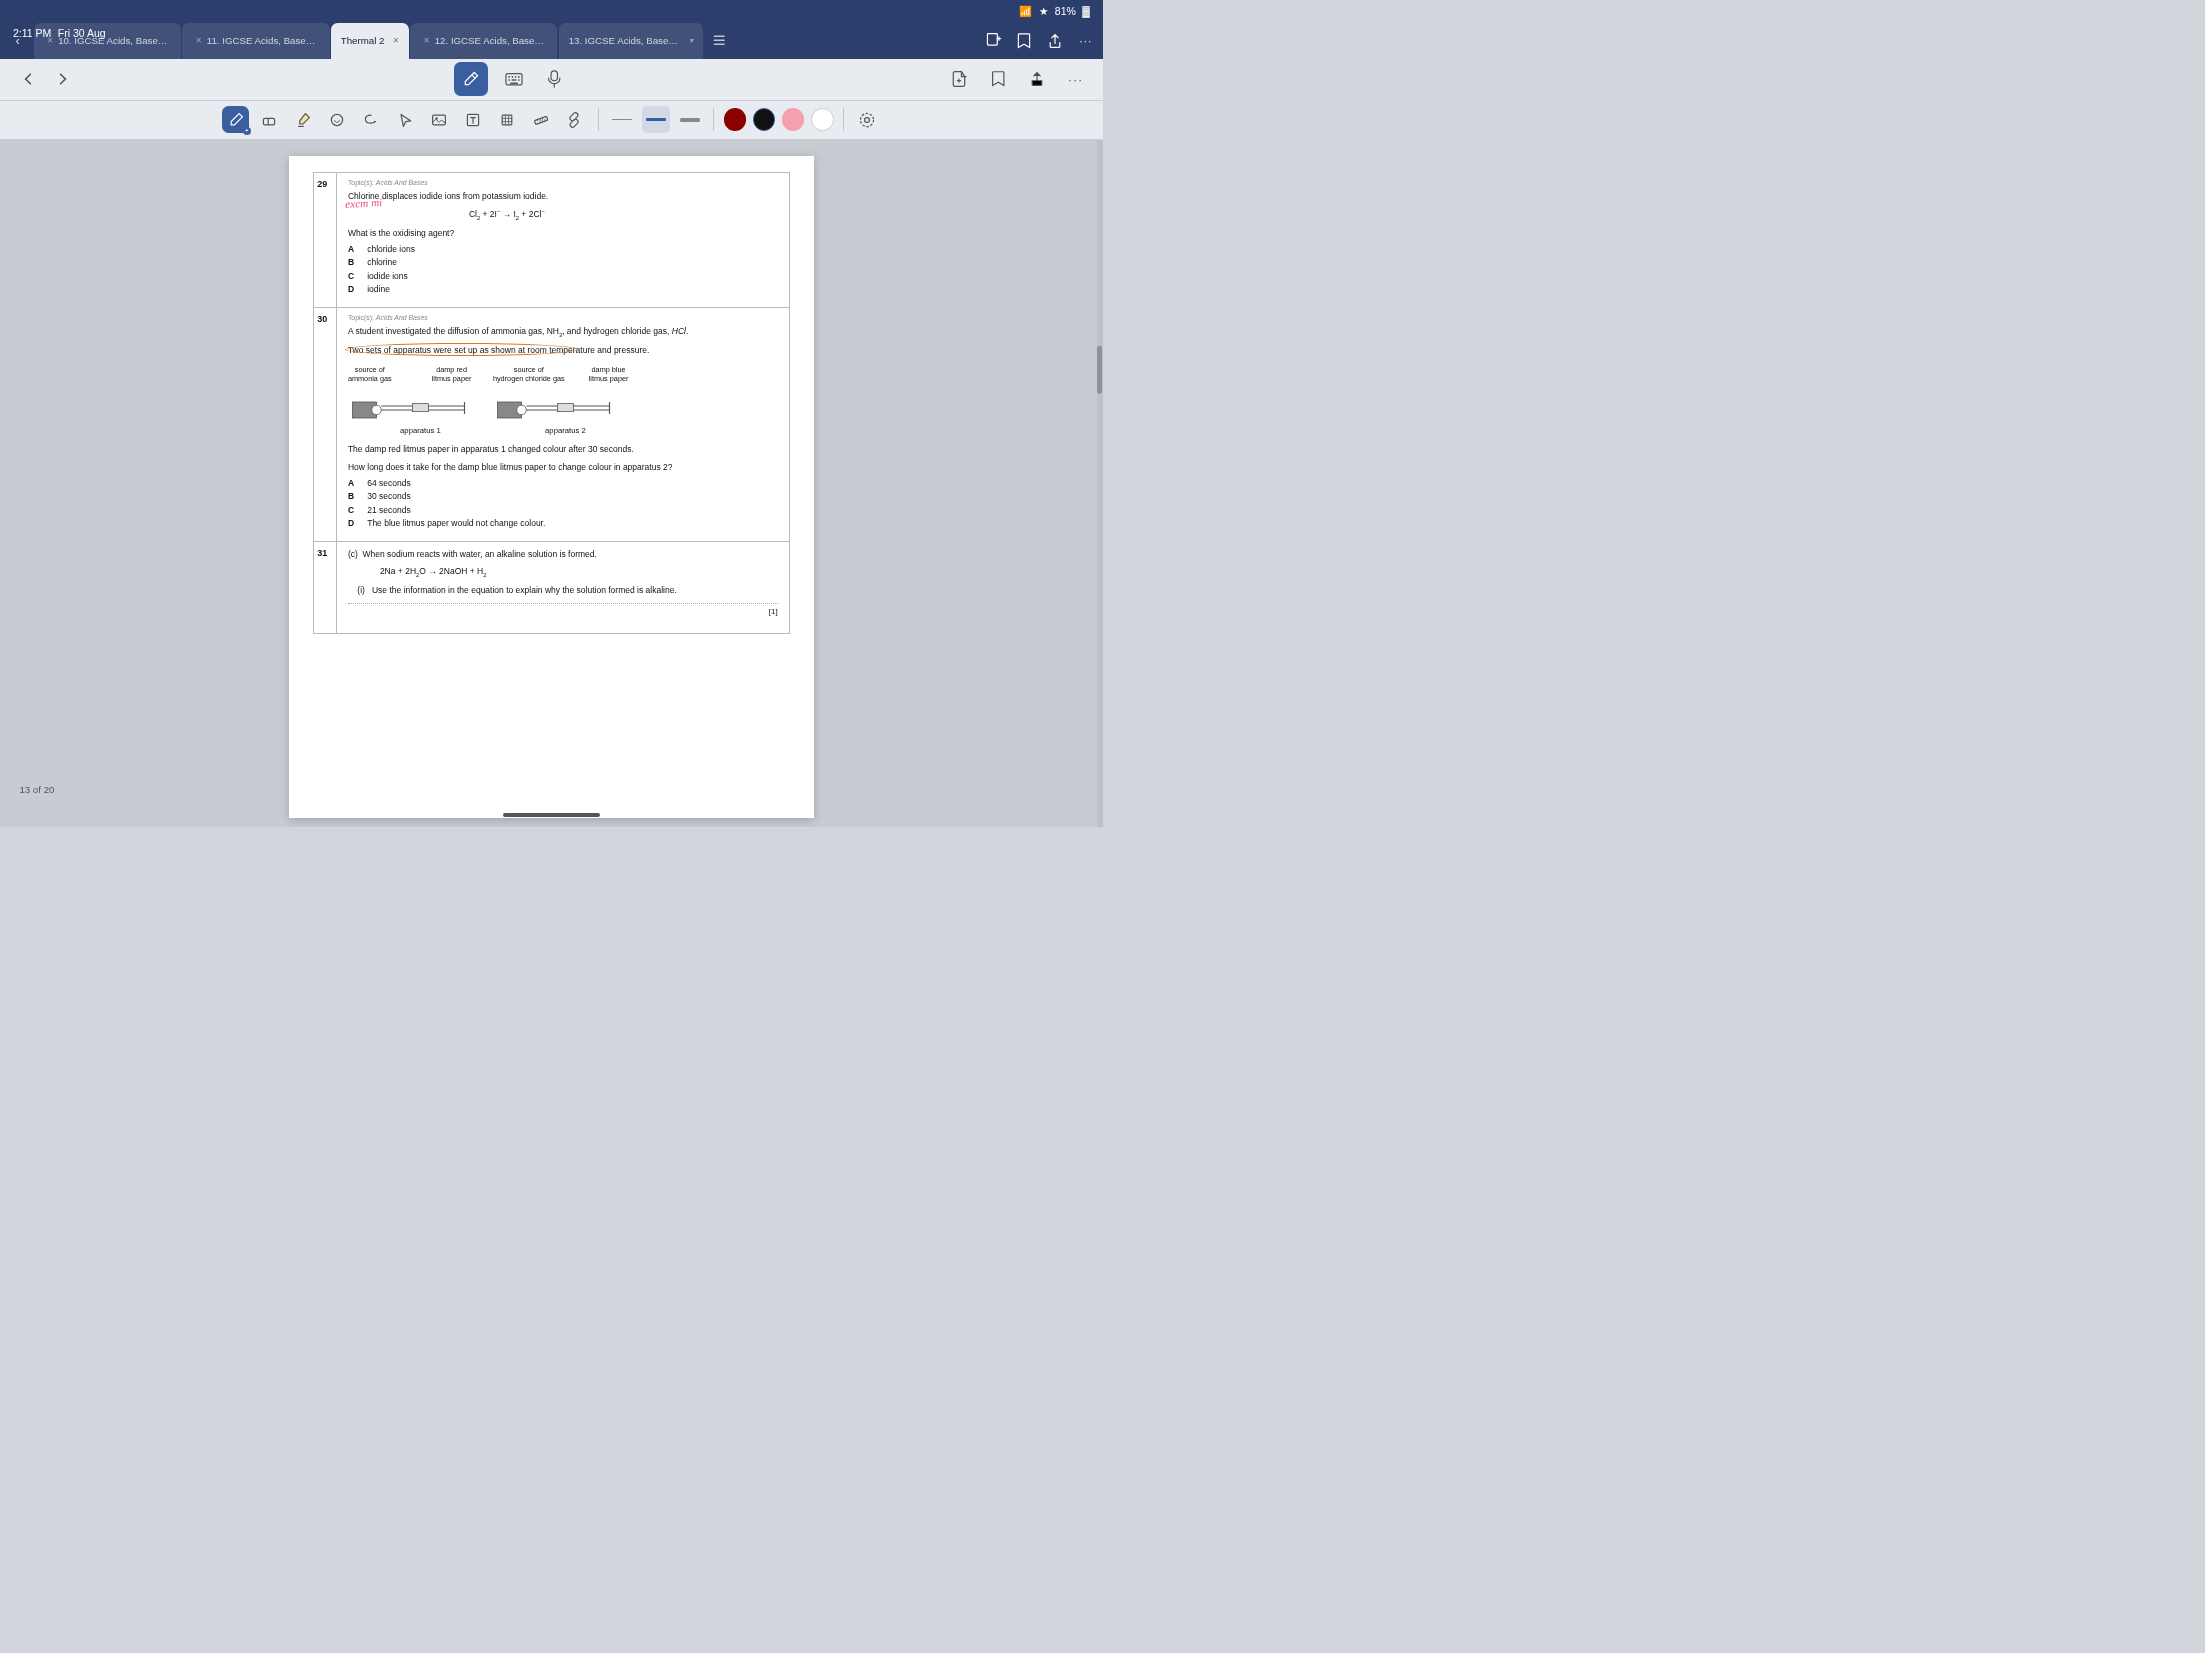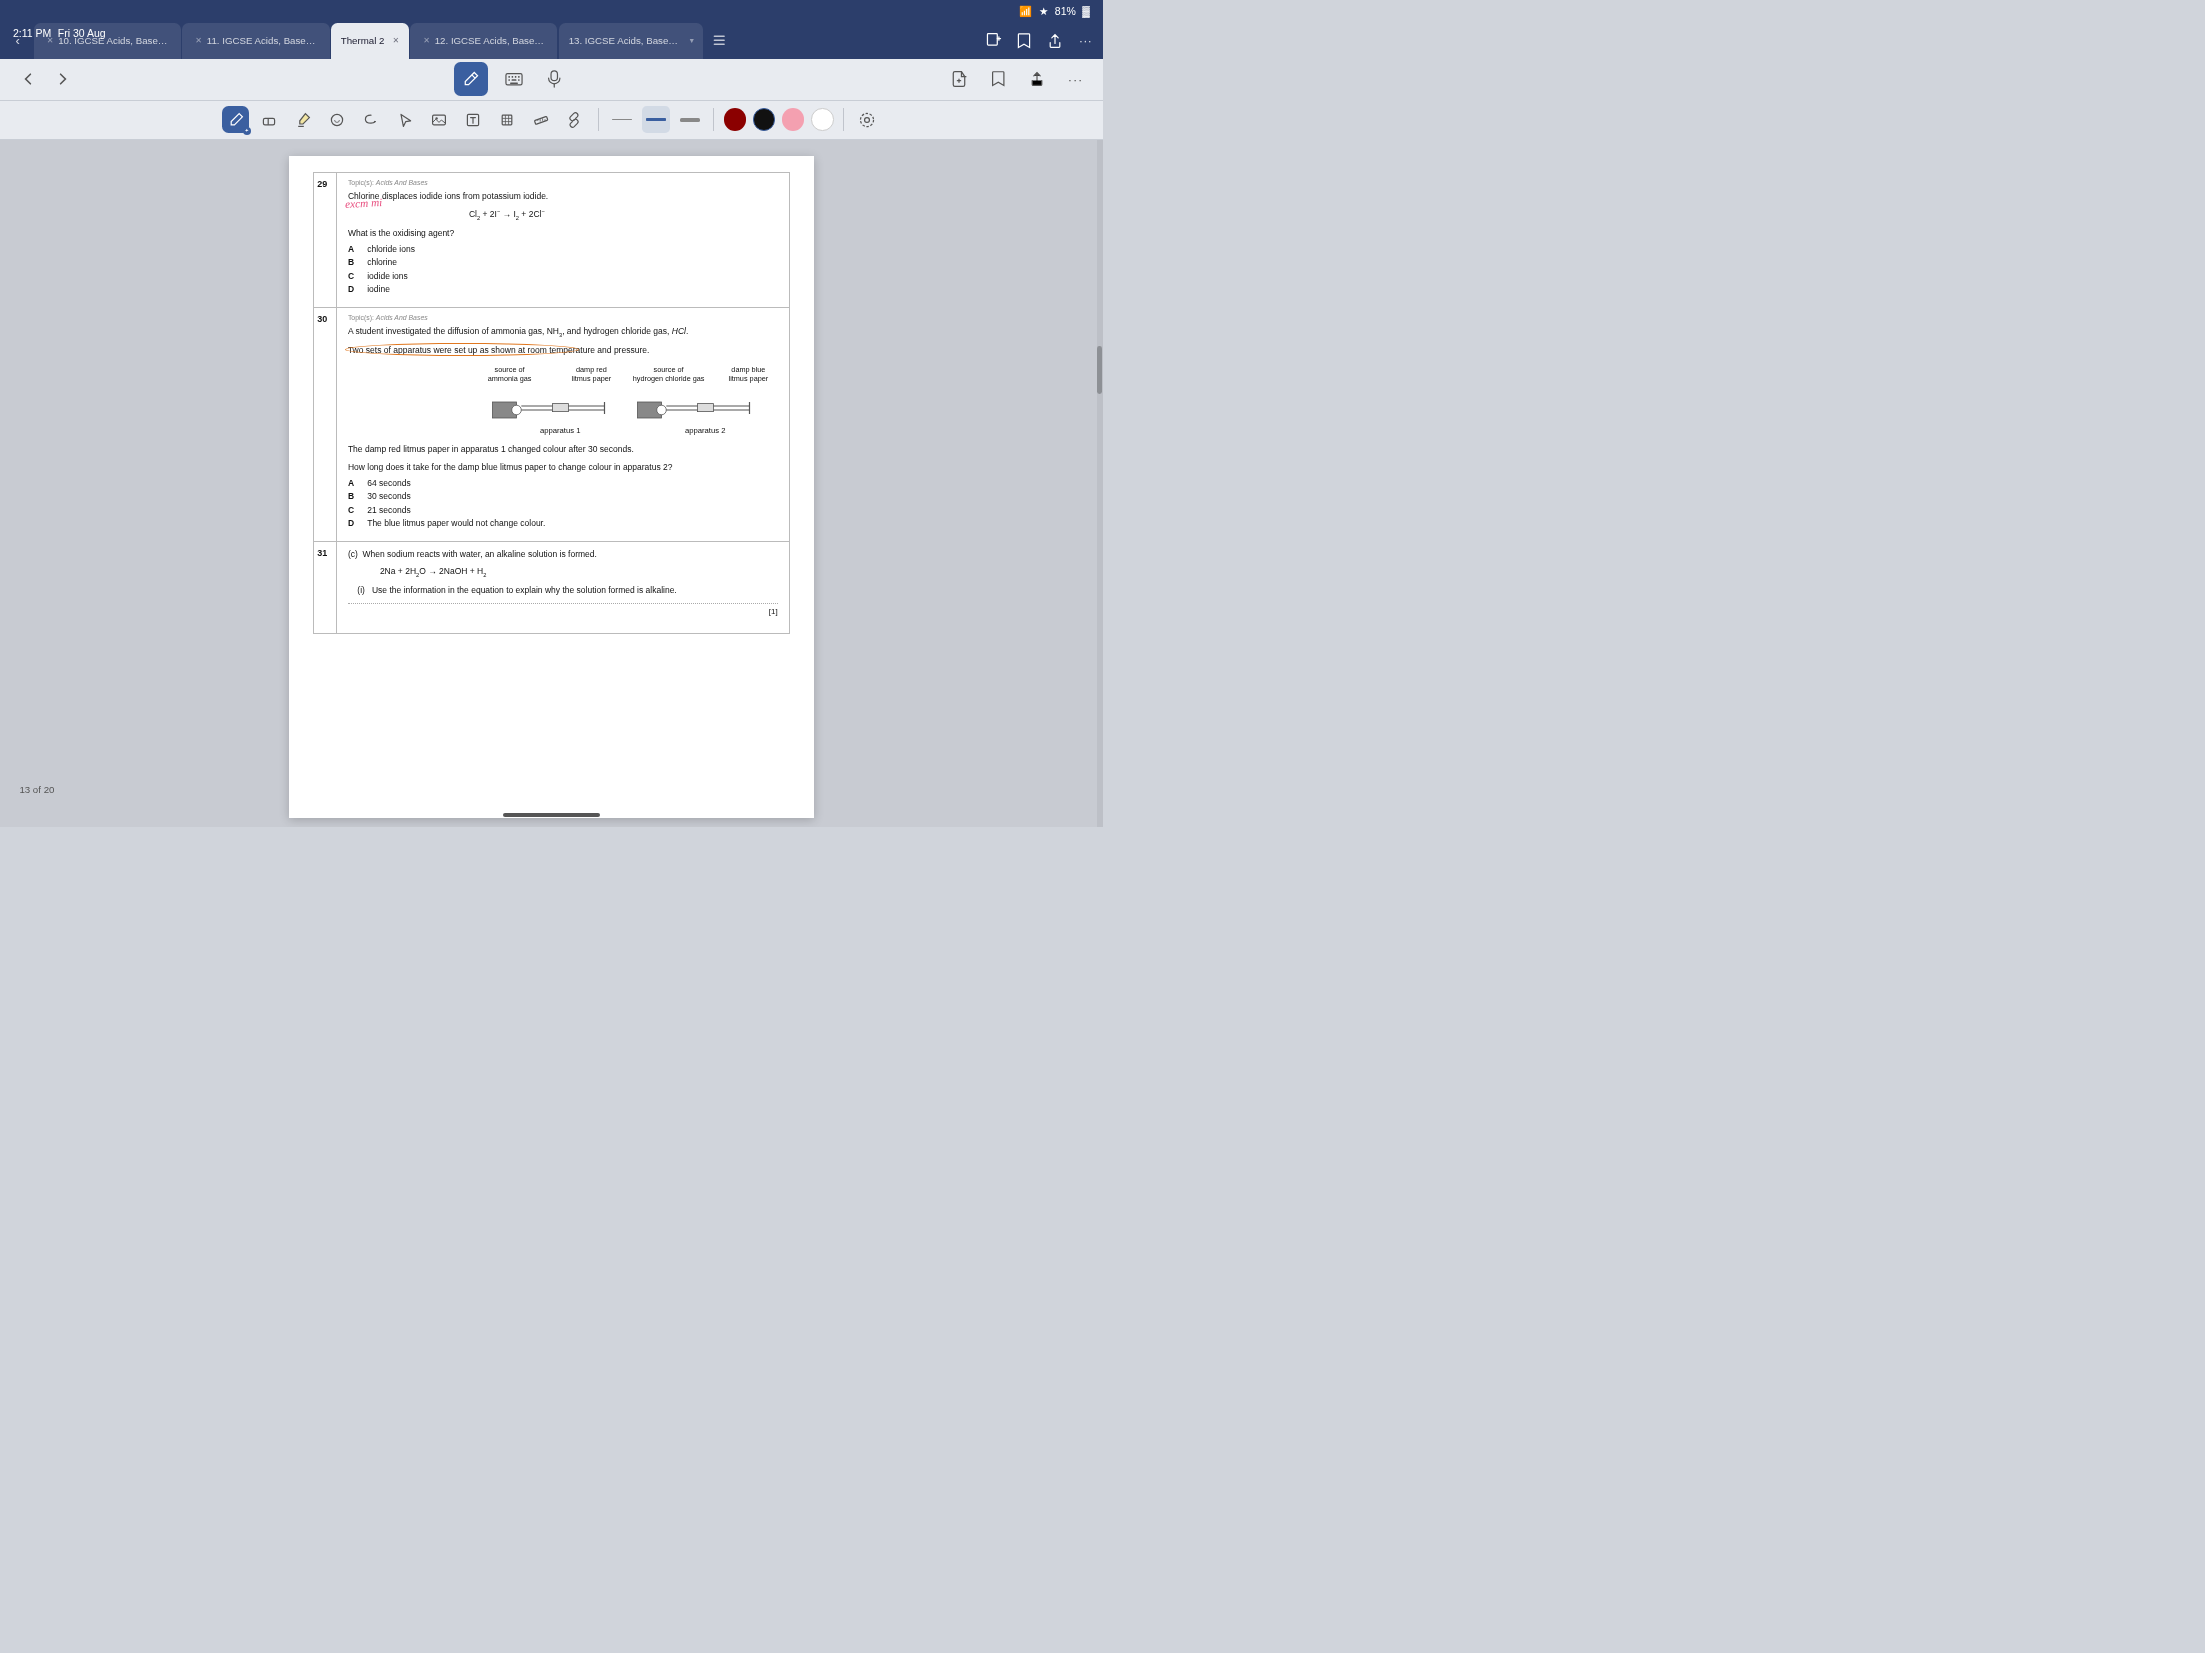--- a/index.html
+++ b/index.html
@@ -519,21 +519,21 @@
       <div class="q-number">30</div>
       <div class="q-content">
         <div class="topic-tag">Topic(s): <em>Acids And Bases</em></div>
         <div class="q-text">A student investigated the diffusion of ammonia gas, NH<sub>3</sub>, and hydrogen chloride gas, <em>HCl</em>.</div>
 
         <div style="position:relative; margin-bottom:4.8px;">
           <div style="position:absolute; left:-3.2px; top:-0.8px; width:234px; height:13px; border: 1.6px solid #e07820; border-radius:50%; pointer-events:none;"></div>
           <div class="q-text" style="margin-bottom:8px;">Two sets of apparatus were set up as shown at room temperature and pressure.</div>
         </div>
 
-        <div style="display:flex; justify-content:flex-end; margin:8px 0;">
+        <div style="display:flex; justify-content:flex-start; margin:8px 0;">
 
           <div style="display:flex;flex-direction:column;align-items:flex-start;">
             <div style="display:flex; gap:40px; font-size:7.3px; text-align:center; margin-bottom:3.2px;">
               <div>source of<br>ammonia gas</div>
               <div>damp red<br>litmus paper</div>
             </div>
 
             <svg width="145" height="40" viewBox="0 0 180 50">
 
               <rect x="5" y="20" width="30" height="20" fill="#888" stroke="#555" stroke-width="1"></rect>

